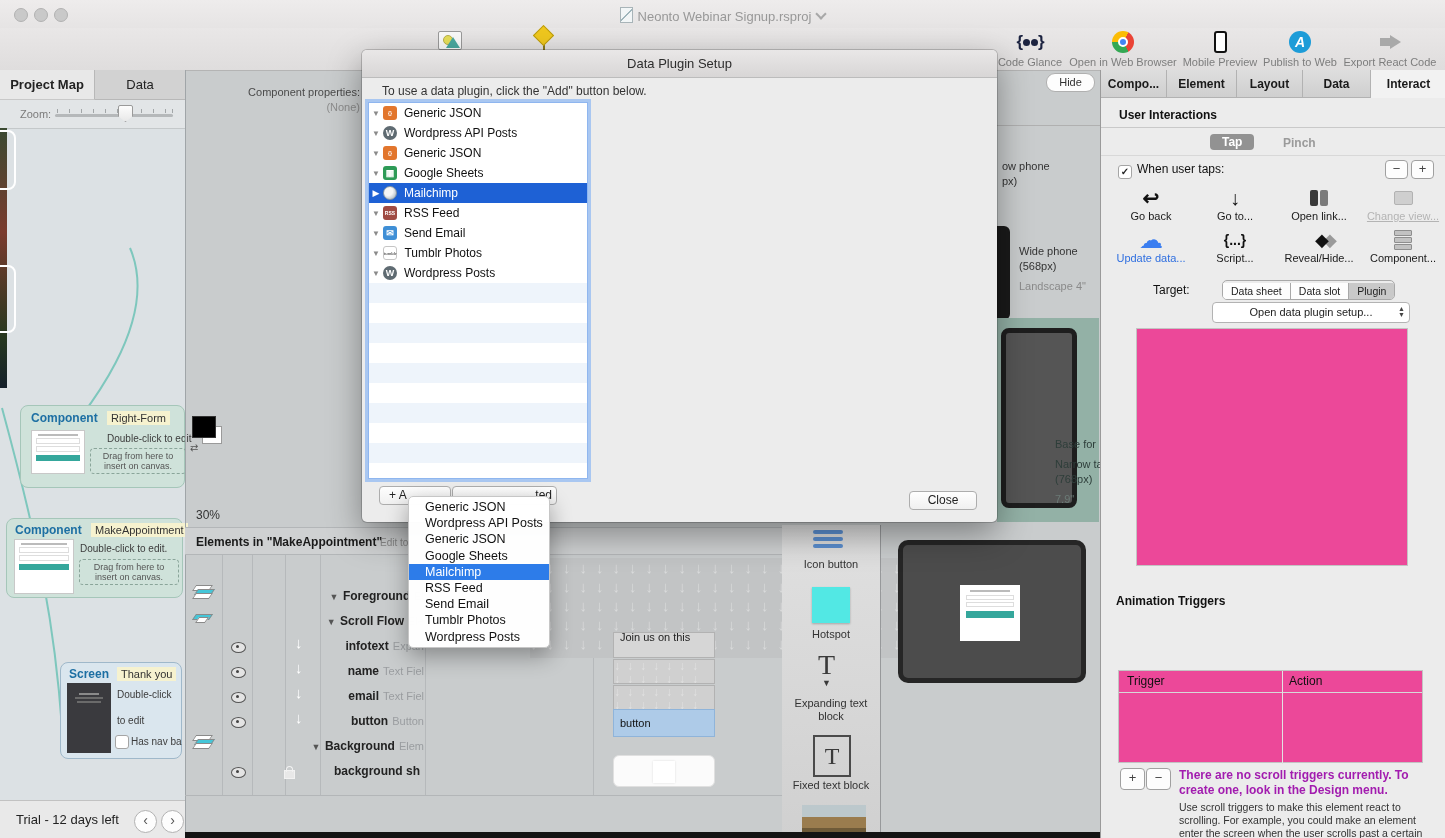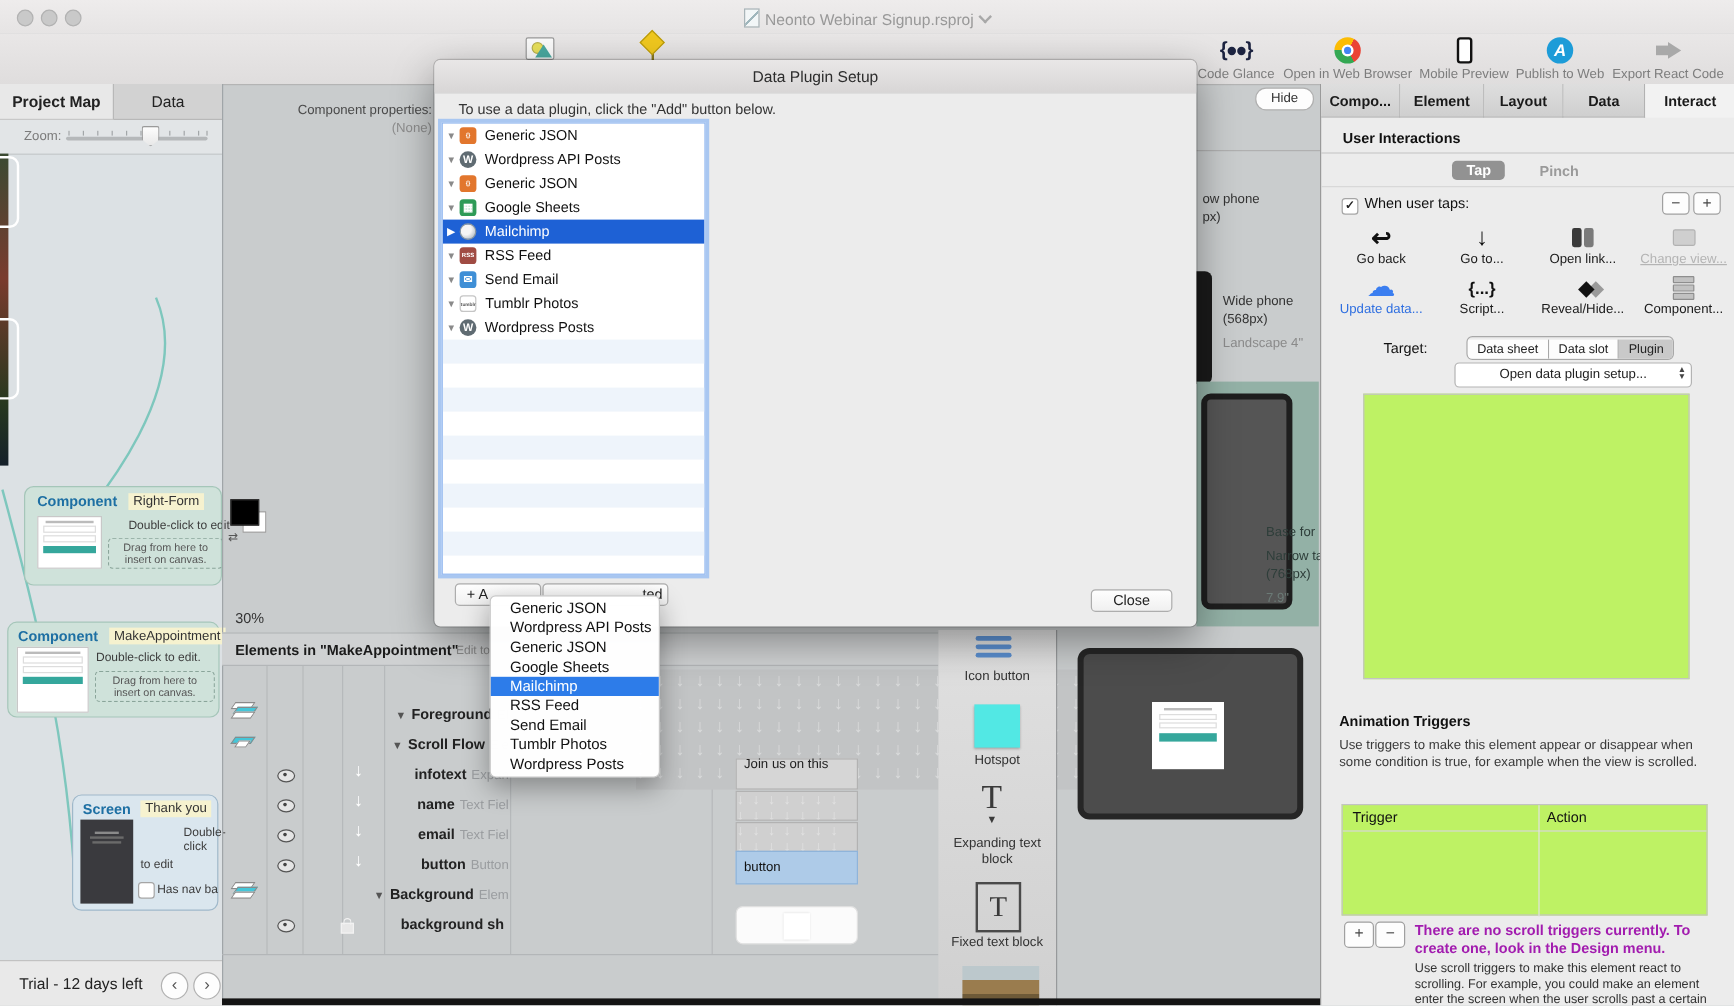--- a/index.html
+++ b/index.html
@@ -87,21 +87,21 @@
       text-align:center;line-height:15px;font-size:13px;color:#444;}
   .act{position:absolute;width:84px;text-align:center;}
   .act .aic{height:24px;display:flex;align-items:center;justify-content:center;}
   .act .albl{font-size:11px;color:#1a1a1a;}
   .act.disabled .albl{color:#b4b4b4;text-decoration:underline;}
   .act.selected .albl{color:#2f6fe0;}
   .seg{display:inline-block;font-size:10.5px;padding:2px 8px;background:#fdfdfd;border-right:1px solid #a8a8a8;color:#222;}
   .seg.on{background:#c9c9c9;}
   .dropdown{position:absolute;background:#fff;border:1px solid #b3b3b3;border-radius:4px;font-size:11px;color:#222;}
   .stepper{position:absolute;right:4px;top:3px;font-size:7px;line-height:6px;color:#444;text-align:center;}
-  .whitebox{position:absolute;background:#bef264;border:1px solid #c3c3c3;box-sizing:border-box;}
+  .whitebox{position:absolute;background:#ec4899;border:1px solid #c3c3c3;box-sizing:border-box;}
 
   
   .dialog{left:362px;top:50px;width:635px;height:472px;background:#ececec;border-radius:5px;
       box-shadow:0 12px 34px rgba(0,0,0,0.38),0 0 0 1px rgba(0,0,0,0.18);z-index:40;}
   .dlg-title{position:absolute;left:0;top:0;width:100%;height:27px;background:linear-gradient(#e9e7e7,#d8d6d6);
       border-bottom:1px solid #bcbcbc;border-radius:5px 5px 0 0;text-align:center;line-height:27px;font-size:13px;color:#2d2d2d;}
   .plist{position:absolute;left:6px;top:52px;width:218px;height:375px;background:#fff;border:1px solid #8fb6ef;
       box-shadow:0 0 0 3px rgba(115,170,245,0.55);overflow:hidden;}
   .prow{height:20px;display:flex;align-items:center;font-size:12px;color:#111;}
   .prow .disc{width:14px;text-align:center;font-size:8px;color:#8a8a8a;flex:0 0 14px;}
@@ -251,21 +251,21 @@
     </div>
 
     <div class="card screen" style="left:60px;top:592px;width:122px;height:97px;">
       <span class="abs ckind" style="left:8px;top:4px;">Screen</span>
       <span class="abs cname" style="left:56px;top:4px;">Thank you</span>
       <div class="abs" style="left:6px;top:20px;width:44px;height:70px;background:#3a3a3e;">
         <div style="height:2px;background:#8a8a8a;margin:10px 12px 2px;"></div>
         <div style="height:2px;background:#6a6a6a;margin:0 8px 2px;"></div>
         <div style="height:2px;background:#6a6a6a;margin:0 10px;"></div>
       </div>
-      <span class="abs cline" style="left:56px;top:26px;margin-left:36px;">Double-click</span>
+      <span class="abs cline" style="left:56px;top:26px;">Double-click</span>
       <span class="abs cline" style="left:56px;top:52px;">to edit</span>
       <span class="abs checkbox" style="left:54px;top:72px;background:#fff;"></span>
       <span class="abs cline nw" style="left:70px;top:73px;">Has nav ba</span>
     </div>
 
     <div class="trialbar">
       <span class="abs nw" style="left:16px;top:11px;font-size:13px;color:#222;">Trial - 12 days left</span>
       <div class="navbtn" style="left:134px;">‹</div>
       <div class="navbtn" style="left:161px;">›</div>
     </div>
@@ -570,21 +570,20 @@
       <span class="seg">Data sheet</span><span class="seg">Data slot</span><span class="seg on" style="border-right:none;">Plugin</span>
     </div>
     <div class="dropdown" style="left:111px;top:232px;width:196px;height:19px;">
       <span style="display:block;text-align:center;line-height:19px;">Open data plugin setup...</span>
       <span class="stepper">▲<br>▼</span>
     </div>
 
     <div class="whitebox" style="left:35px;top:258px;width:272px;height:238px;"></div>
 
     <div class="abs sechead" style="left:15px;top:524px;">Animation Triggers</div>
-    <div class="abs" style="left:15px;top:544px;width:322px;font-size:11px;color:#3a3a3a;line-height:14px;">Use triggers to make this element appear or disappear when some condition is true, for example when the view is scrolled.</div>
 
     <div class="whitebox" style="left:17px;top:600px;width:305px;height:93px;">
       <div style="height:21px;border-bottom:1px solid #d8d8d8;position:relative;">
         <span style="position:absolute;left:8px;top:3px;font-size:12px;color:#111;">Trigger</span>
         <span style="position:absolute;left:170px;top:3px;font-size:12px;color:#111;">Action</span>
         <span style="position:absolute;left:163px;top:0;width:1px;height:93px;background:#e2e2e2;"></span>
       </div>
     </div>
 
     <div class="sqbtn" style="left:19px;top:698px;width:23px;height:20px;line-height:18px;"><span>+</span></div>

